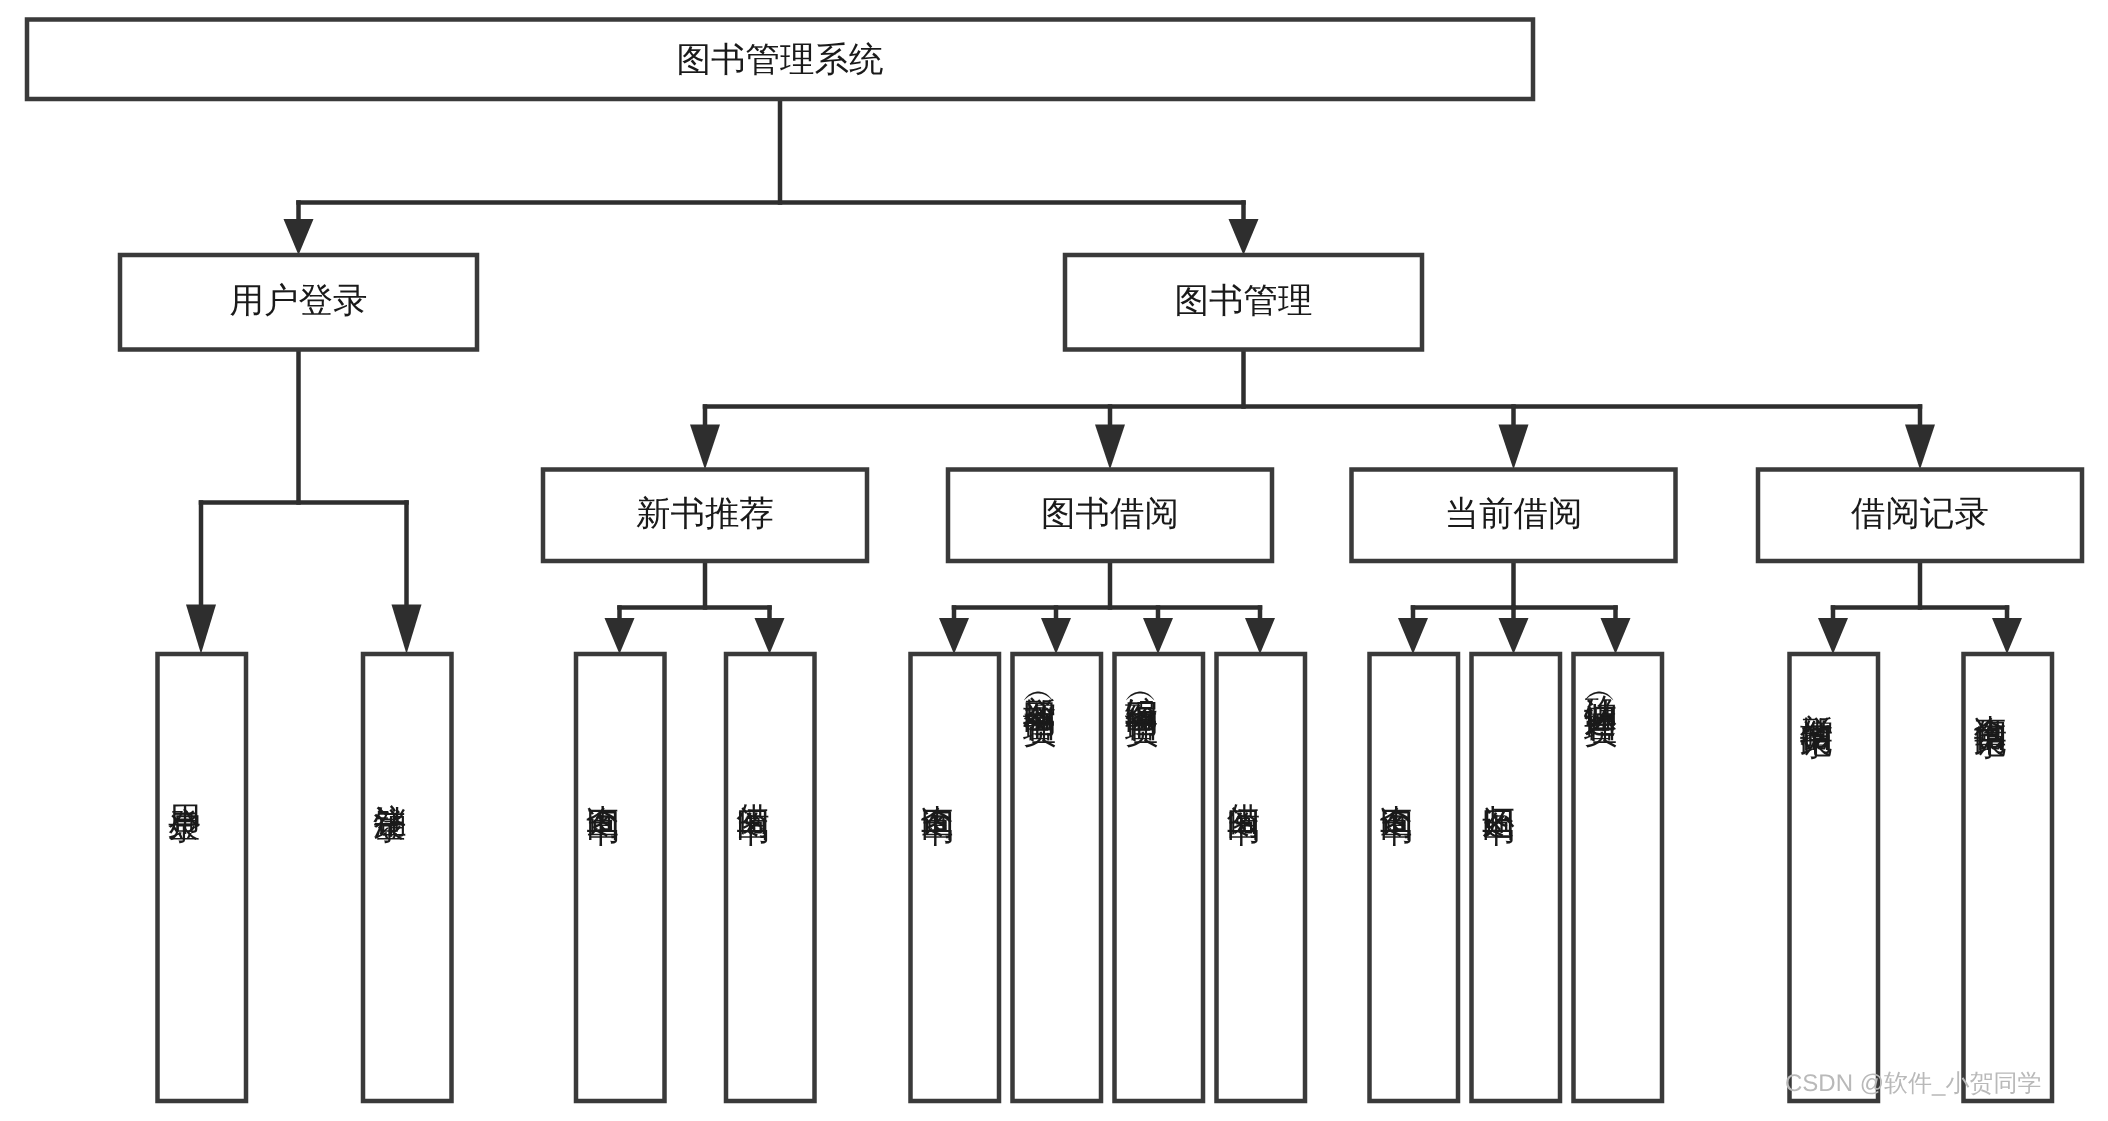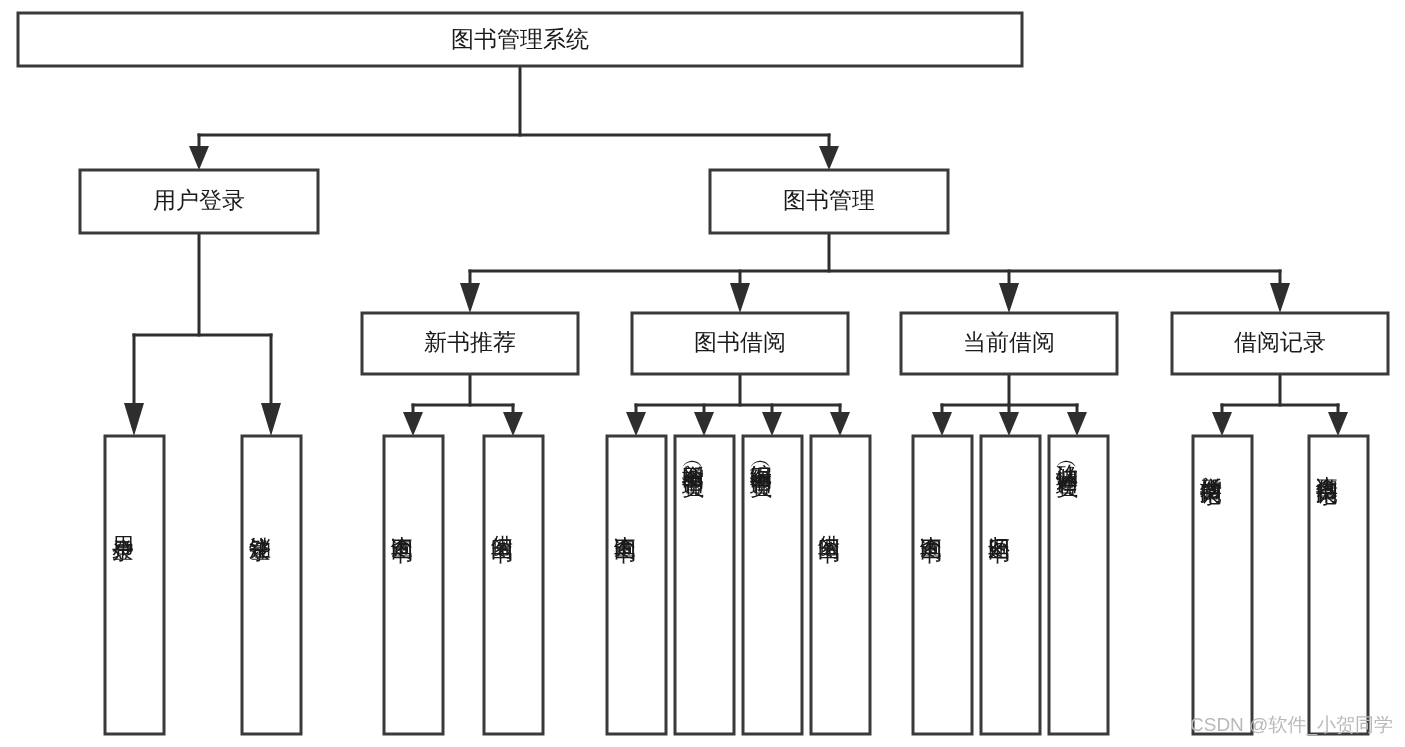--- a/index.html
+++ b/index.html
@@ -60,21 +60,21 @@
     letter-spacing: 2px;
     line-height: 1;
     white-space: nowrap;
     pointer-events: none;
   }
   .watermark {
     position: absolute;
     left: 1190px;
     top: 712px;
     font-family: "Liberation Sans", "DejaVu Sans", sans-serif;
-    font-size: 19px;
+    font-size: 16px;
     color: #b9b9b9;
     white-space: nowrap;
   }
 </style>
 </head>
 <body>
 
 <div id="diagram-root">
 
   <svg id="flow" viewBox="0 0 1405 747">

